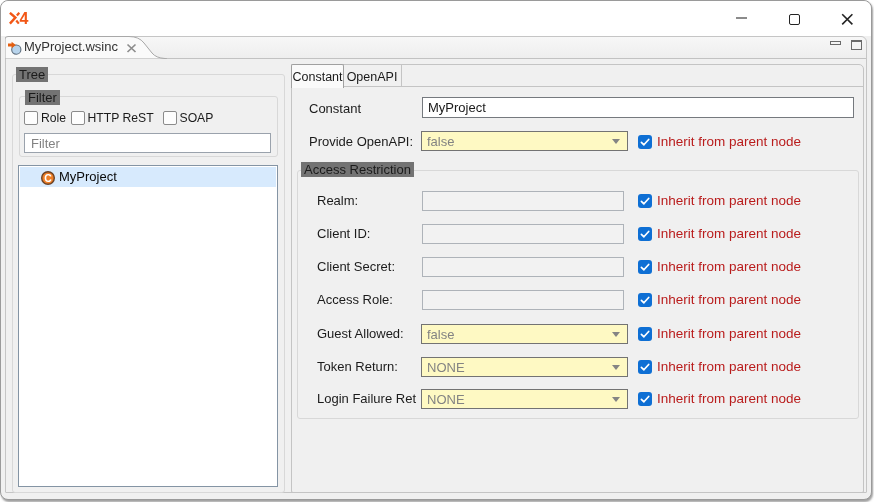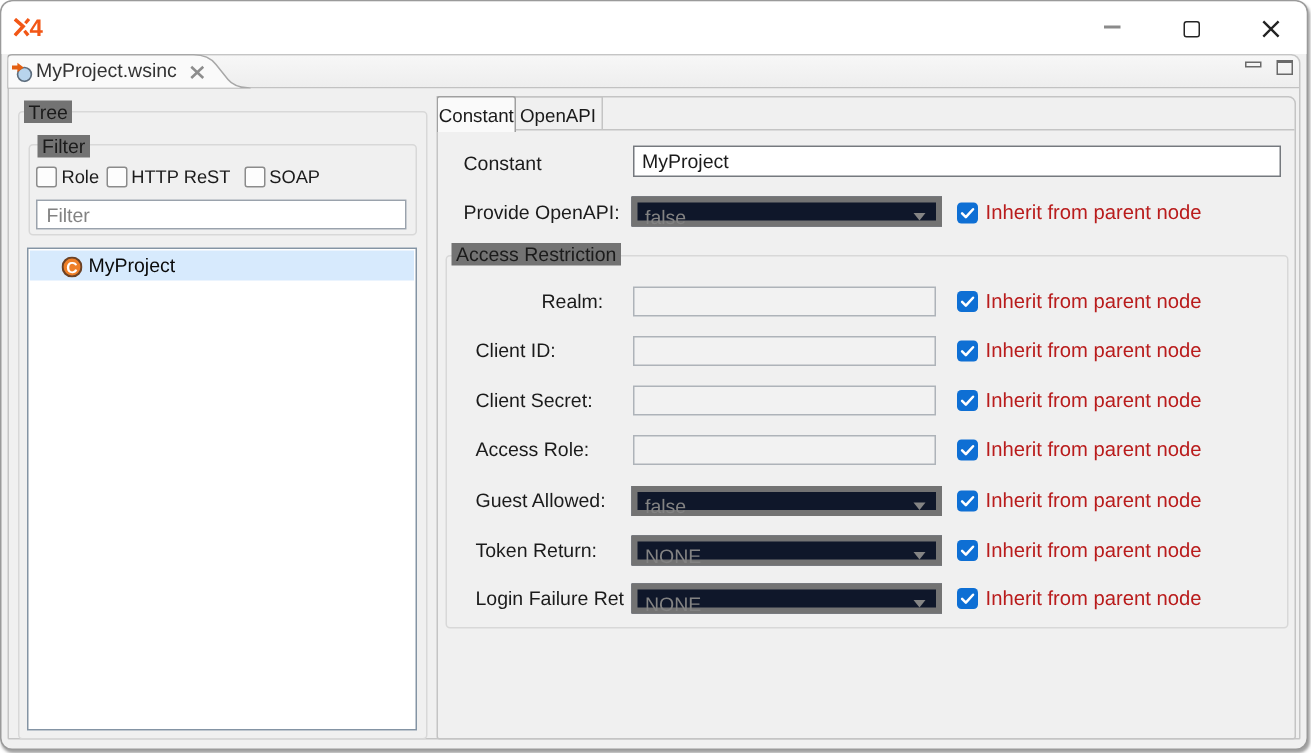--- a/index.html
+++ b/index.html
@@ -43,21 +43,21 @@
     background:#fafafa; border:1px solid #a0a0a0; border-bottom:none;
     border-radius:2px 2px 0 0; text-align:center; font-size:12.5px; color:#1a1a1a;
     line-height:25px; }
   #tab-openapi { position:absolute; left:342px; top:63px; width:59px; height:22px;
     border-top:1px solid #c4c4c4; border-right:1px solid #c4c4c4;
     text-align:center; font-size:12.5px; color:#1a1a1a; line-height:24px; }
   .tin { position:absolute; background:#f2f2f2; border:1px solid #aeb3b9; }
   .tin.en { background:#fff; border:1px solid #75797e; }
   .tin span { position:absolute; left:5px; top:2px; font-size:13px; color:#838383; }
   .tin.en span { color:#1a1a1a; }
-  .combo { position:absolute; background:#0f172a; border:4px solid #737373; }
+  .combo { position:absolute; background:#fef9c3; border:1px solid #737373; }
   .combo span { position:absolute; left:5px; top:2px; font-size:13px; color:#838383; }
   .combo i { position:absolute; right:7px; top:7px; width:0; height:0;
     border-left:4.5px solid transparent; border-right:4.5px solid transparent;
     border-top:5px solid #848484; }
   .chk { position:absolute; width:14px; height:14px; background:#0e6fd4;
     border-radius:3px; }
   .ilbl { position:absolute; font-size:13.5px; color:#b91c1c; white-space:nowrap; line-height:16px; }
 </style>
 </head>
 <body>
@@ -135,21 +135,21 @@
 
   <div class="lbl" style="left:308px;top:133px;">Provide OpenAPI:</div>
   <div class="combo" style="left:420px;top:130px;width:207px;height:20px;">
       <span>false</span>
       <i></i>
     </div>
 
   <div class="group" style="left:296px;top:169px;width:562px;height:249px;"></div>
   <div class="grouplabel" style="left:300px;top:161px;">Access Restriction</div>
 
-  <div class="lbl" style="left:316px;top:192px;margin-left:44px;">Realm:</div>
+  <div class="lbl" style="left:316px;top:192px;">Realm:</div>
   <div class="tin" style="left:421px;top:190px;width:202px;height:20px;">
       <span></span>
     </div>
 
   <div class="lbl" style="left:316px;top:225px;">Client ID:</div>
   <div class="tin" style="left:421px;top:223px;width:202px;height:20px;">
       <span></span>
     </div>
 
   <div class="lbl" style="left:316px;top:258px;">Client Secret:</div>

